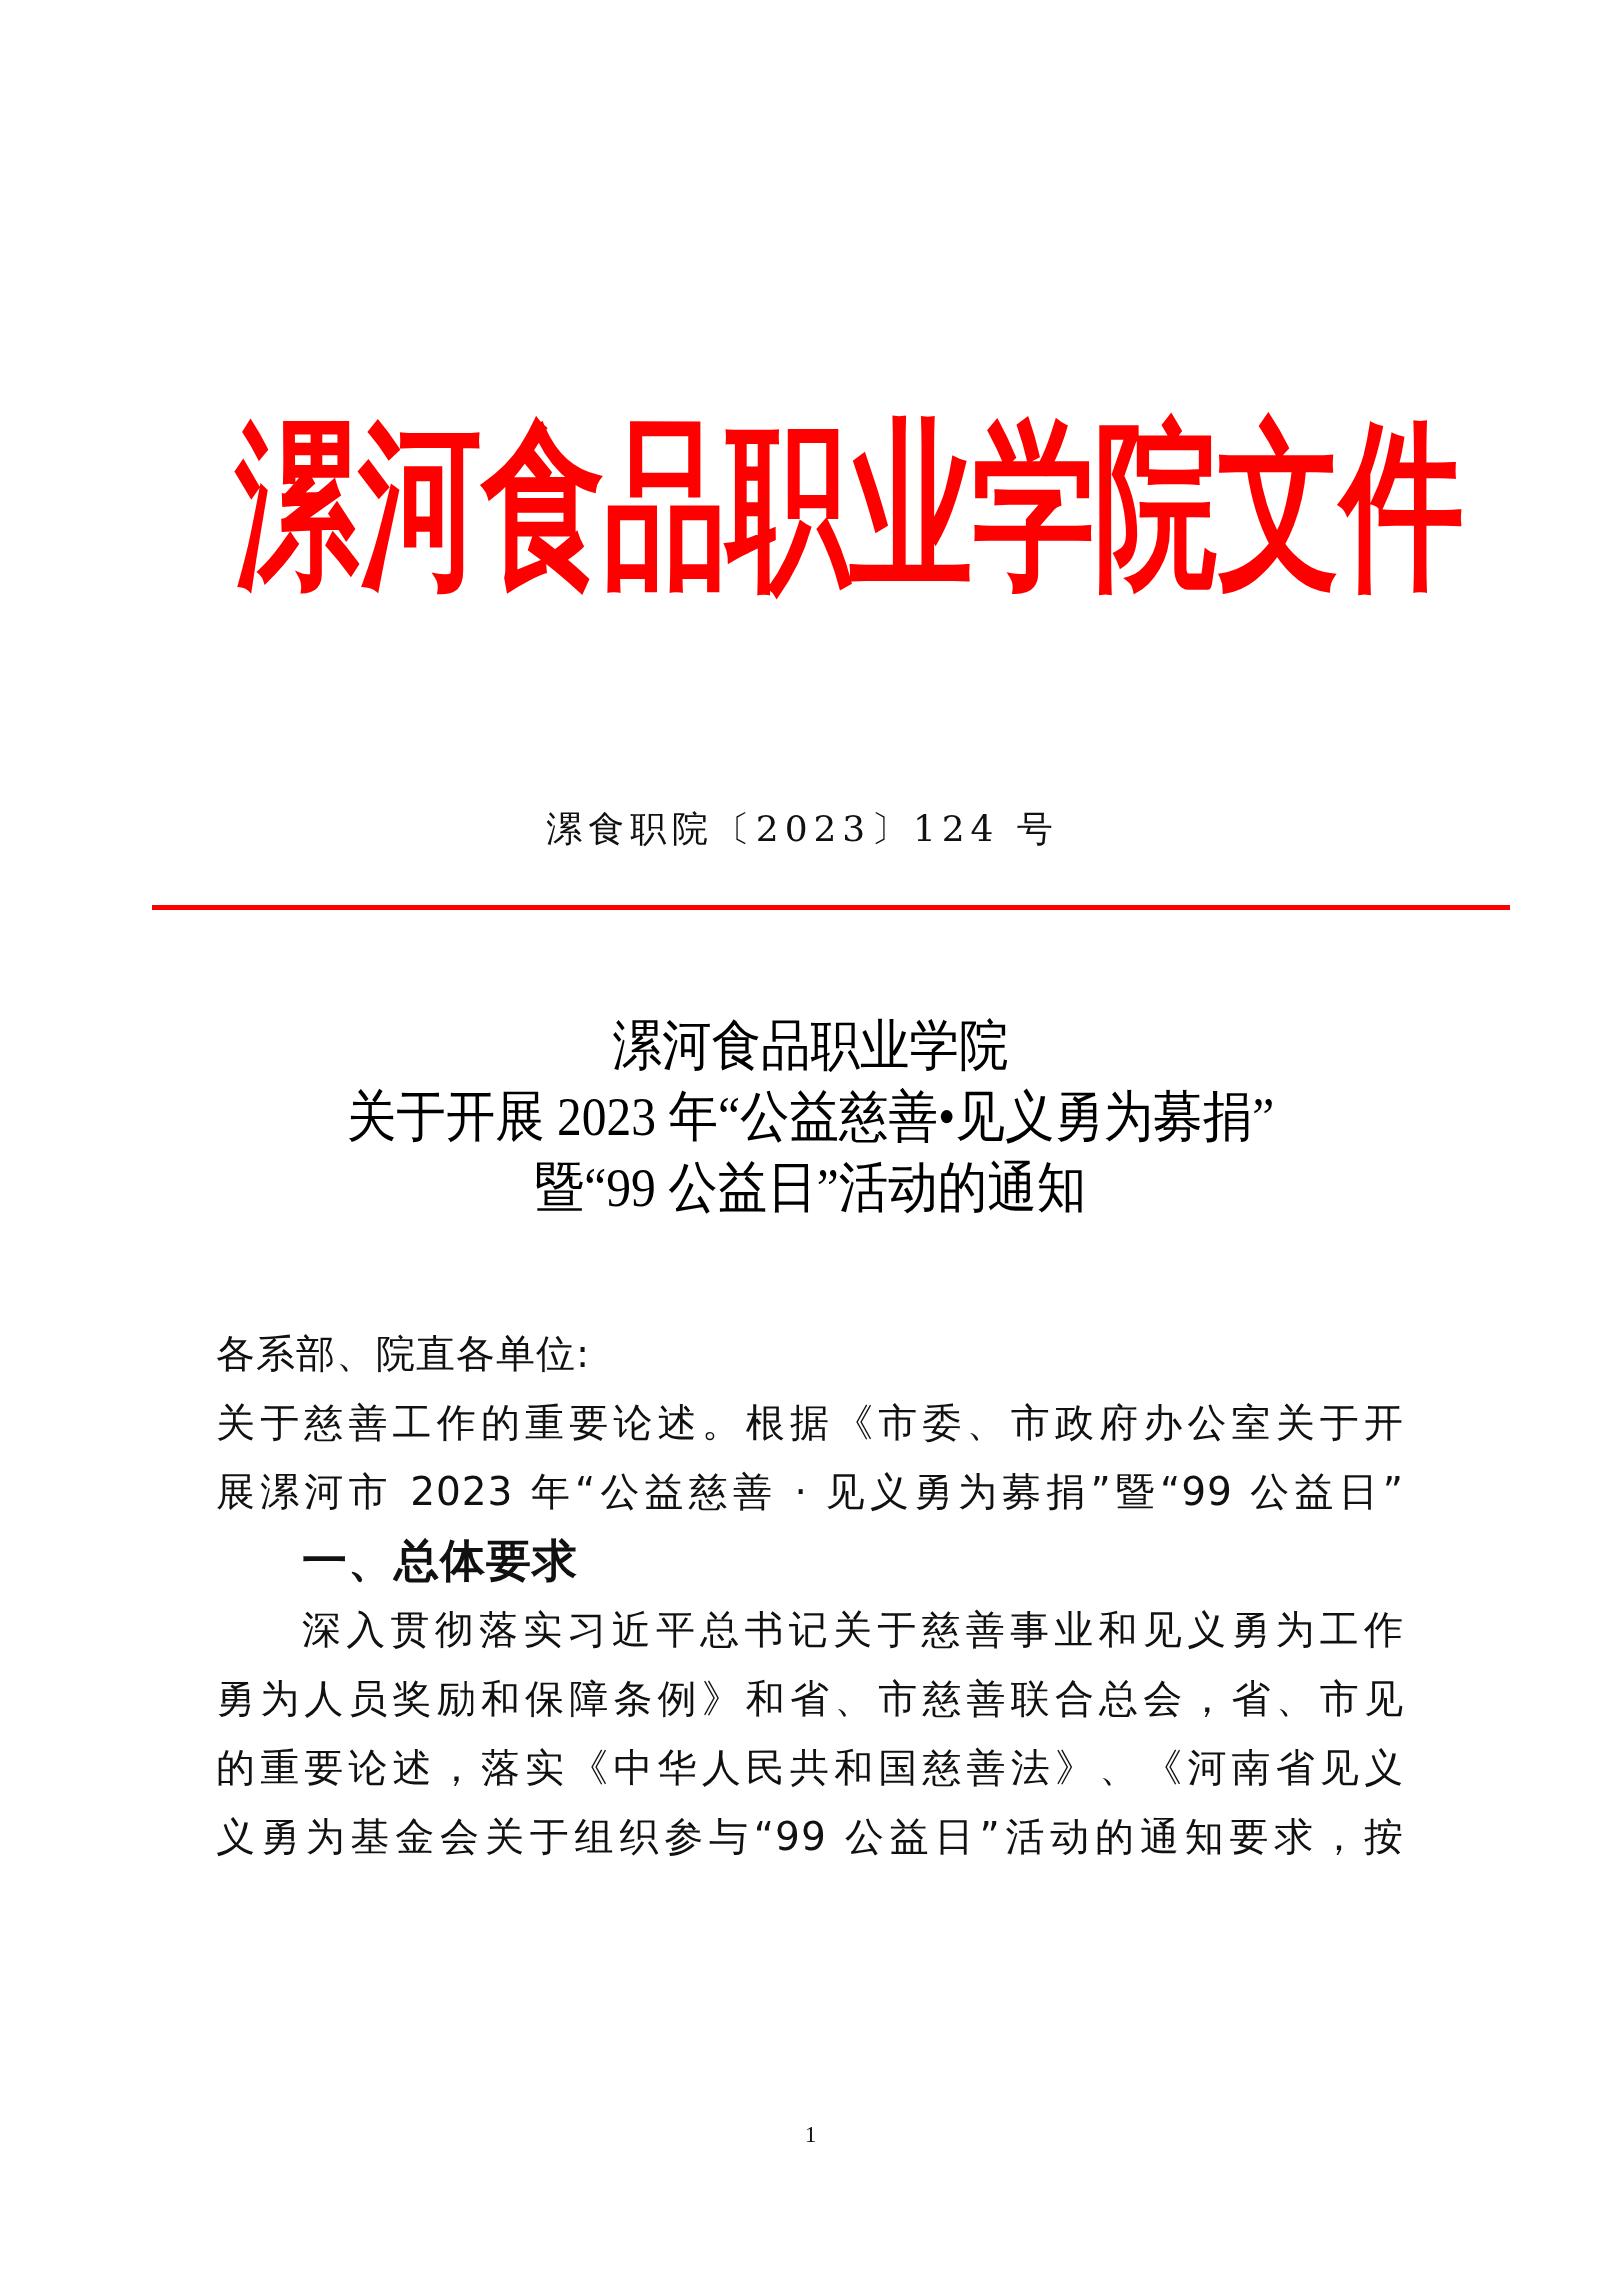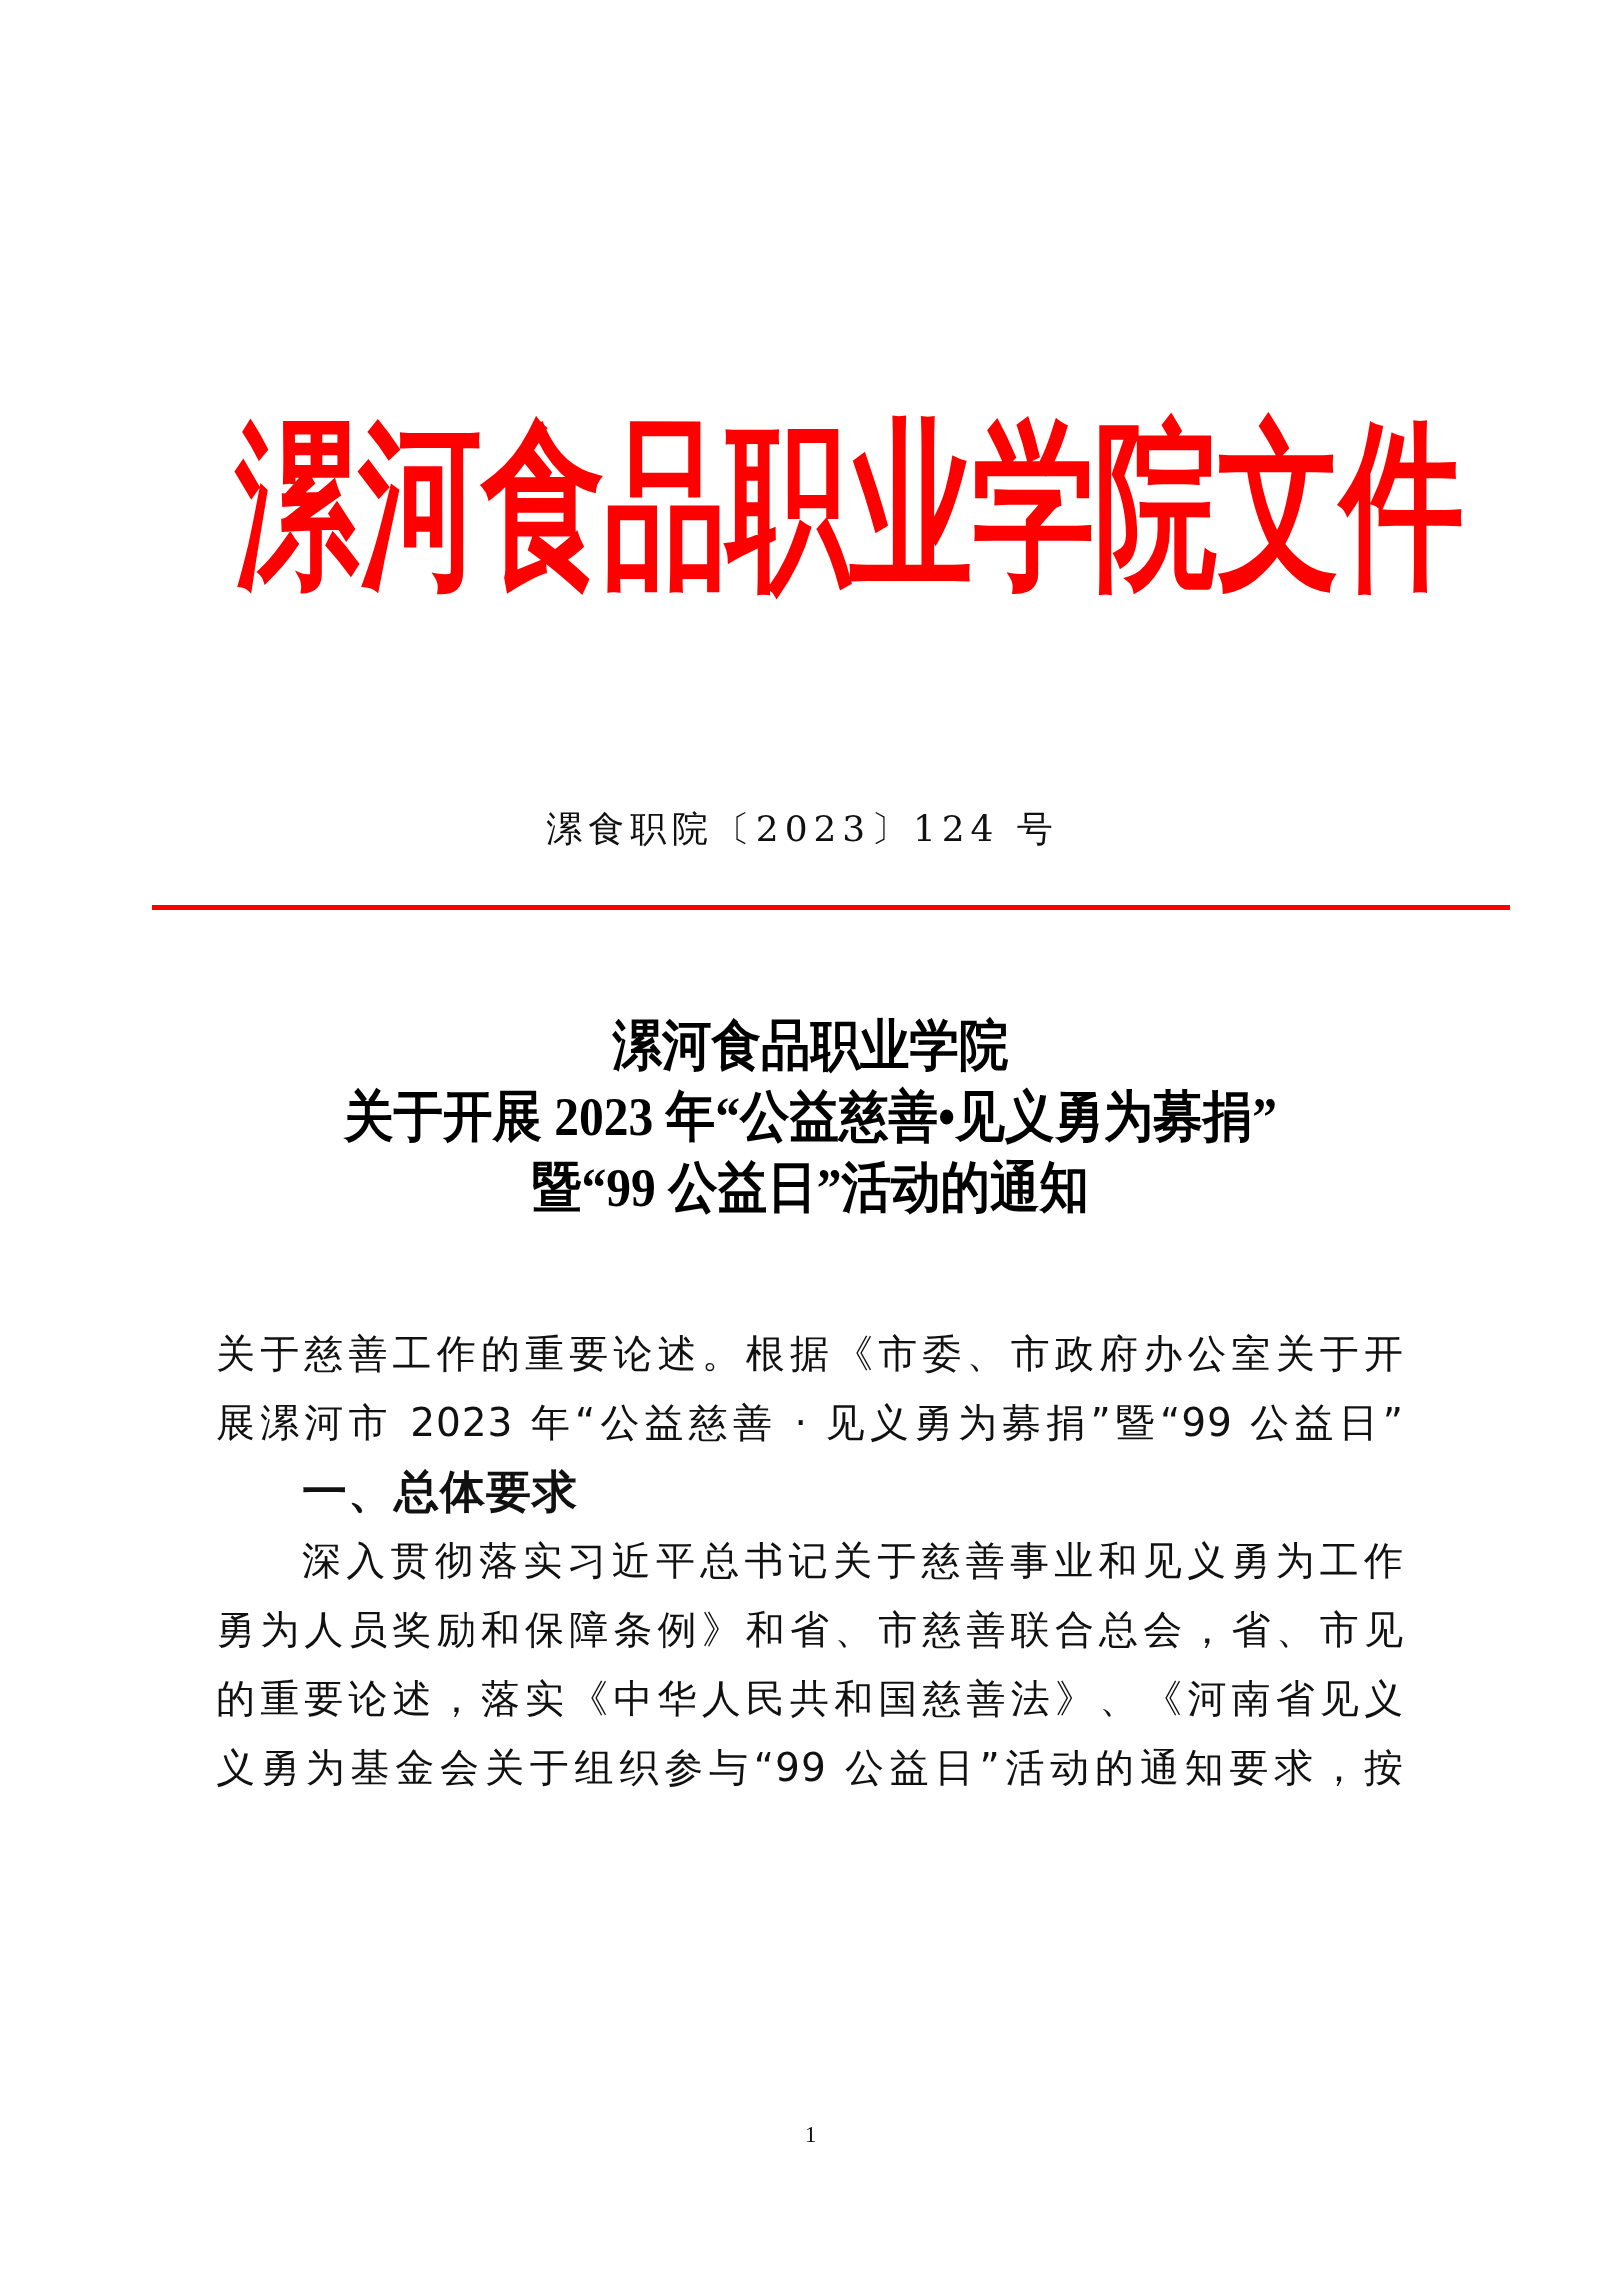--- a/index.html
+++ b/index.html
@@ -17,21 +17,21 @@
   .red-header span { display: inline-block; width: 120px; text-align: center; transform: scaleX(0.76); }
 
   .doc-number {
     position: absolute; left: 0; width: 1605px; top: 799px; text-align: center;
     font-family: "DejaVu Serif", "Liberation Serif", serif; font-size: 36px; color: #111;
     letter-spacing: 5.9px; line-height: 59px;
   }
   .red-rule { position: absolute; left: 152px; top: 905px; width: 1358px; height: 4.9px; background: #ff0000; }
 
   .title { position: absolute; left: 0; width: 1621px; top: 1010px; text-align: center;
-    font-family: "Liberation Serif", "DejaVu Serif", serif; font-weight: bold; color: #000; }
+    font-family: "Liberation Serif", "DejaVu Serif", serif; font-weight: normal; color: #000; }
   .title-line { font-size: 55px; line-height: 71px; height: 71px; white-space: nowrap;
     transform: scaleX(0.9); transform-origin: center; }
 
   .body { position: absolute; left: 216px; top: 1319px; width: 1188px;
     font-family: "DejaVu Sans", "Liberation Sans", sans-serif; font-size: 39px; color: #111;
     line-height: 69px; }
   .body p { margin: 0; text-align: justify; text-align-last: justify; letter-spacing: 1px; }
   .body p.last { text-align-last: left; }
   .body p.salutation { text-align-last: left; }
   .body .indent { text-indent: 86px; }
@@ -63,20 +63,21 @@
 
   <div class="red-rule"></div>
 
   <div class="title">
     <div class="title-line">漯河食品职业学院</div>
     <div class="title-line">关于开展 2023 年“公益慈善•见义勇为募捐”</div>
     <div class="title-line">暨“99 公益日”活动的通知</div>
   </div>
 
   <div class="body">
+    <p class="salutation">各系部、院直各单位:</p>
 
     <p>关于慈善工作的重要论述。根据《市委、市政府办公室关于开</p>
     <p>展漯河市 2023 年“公益慈善 · 见义勇为募捐”暨“99 公益日”</p>
 
     <h2>一、总体要求</h2>
 
     <p class="indent">深入贯彻落实习近平总书记关于慈善事业和见义勇为工作</p>
     <p>勇为人员奖励和保障条例》和省、市慈善联合总会，省、市见</p>
     <p>的重要论述，落实《中华人民共和国慈善法》、《河南省见义</p>
     <p>义勇为基金会关于组织参与“99 公益日”活动的通知要求，按</p>

